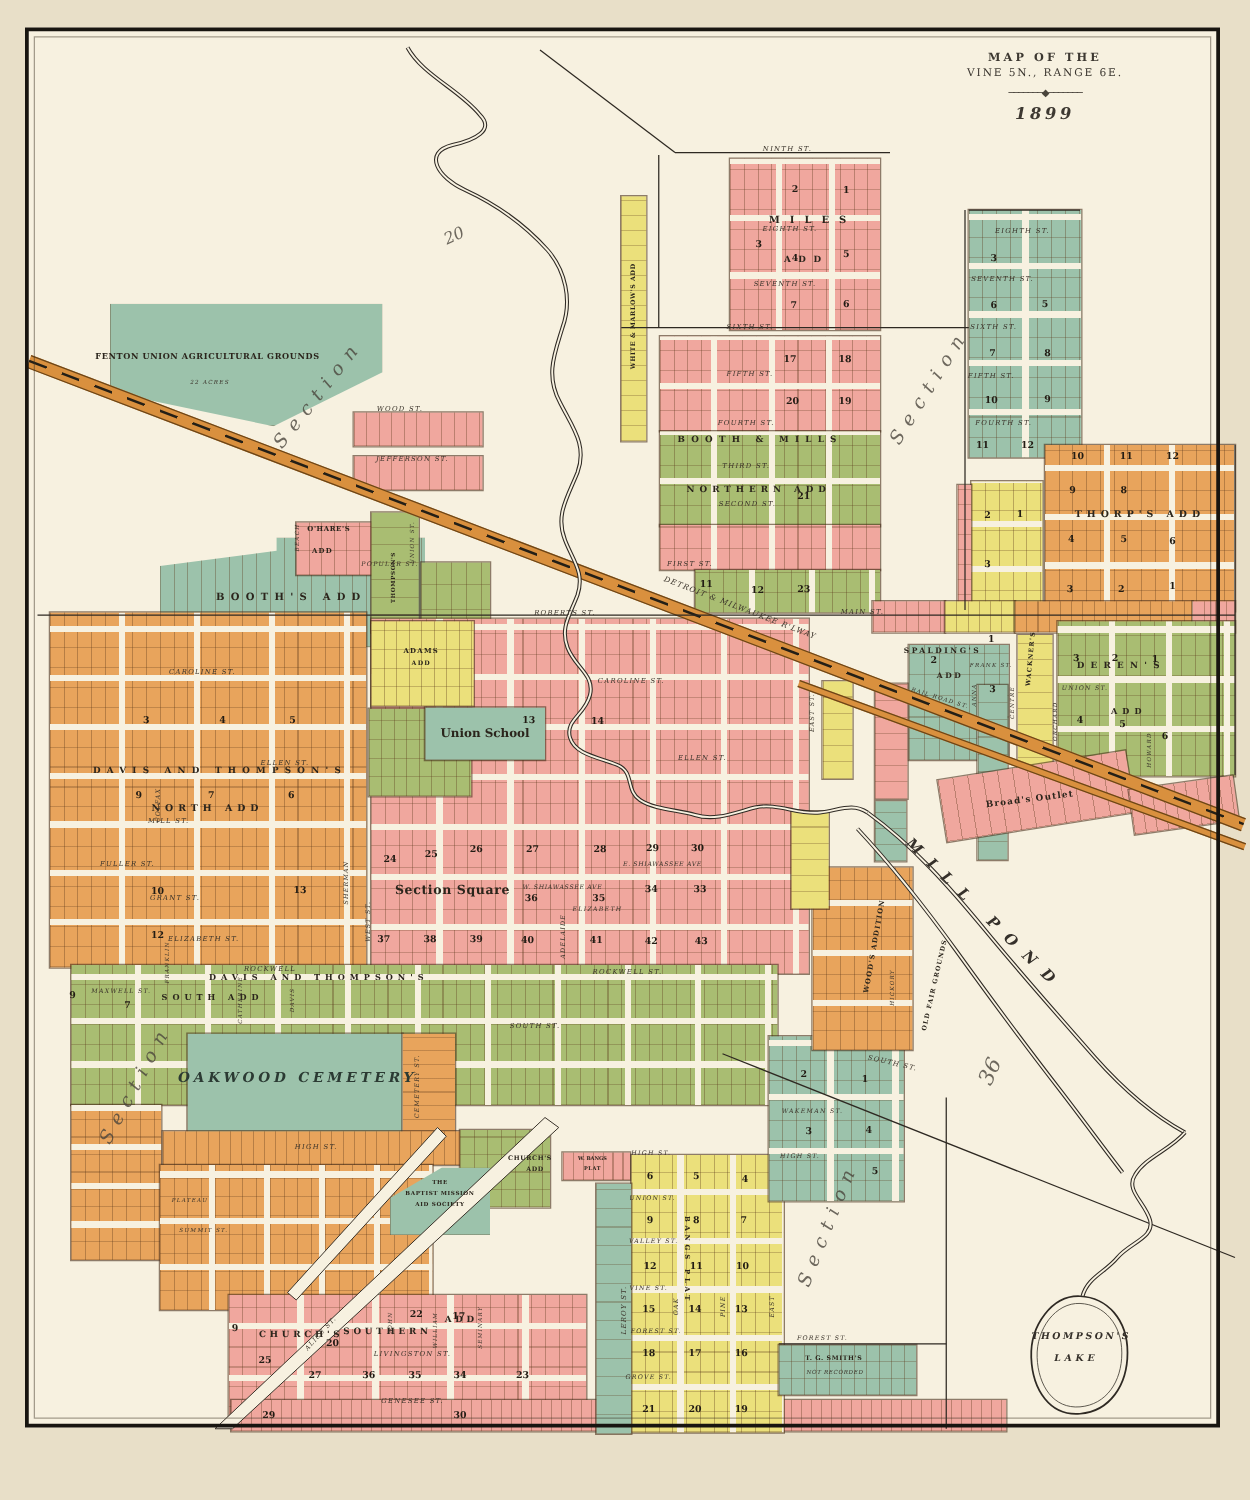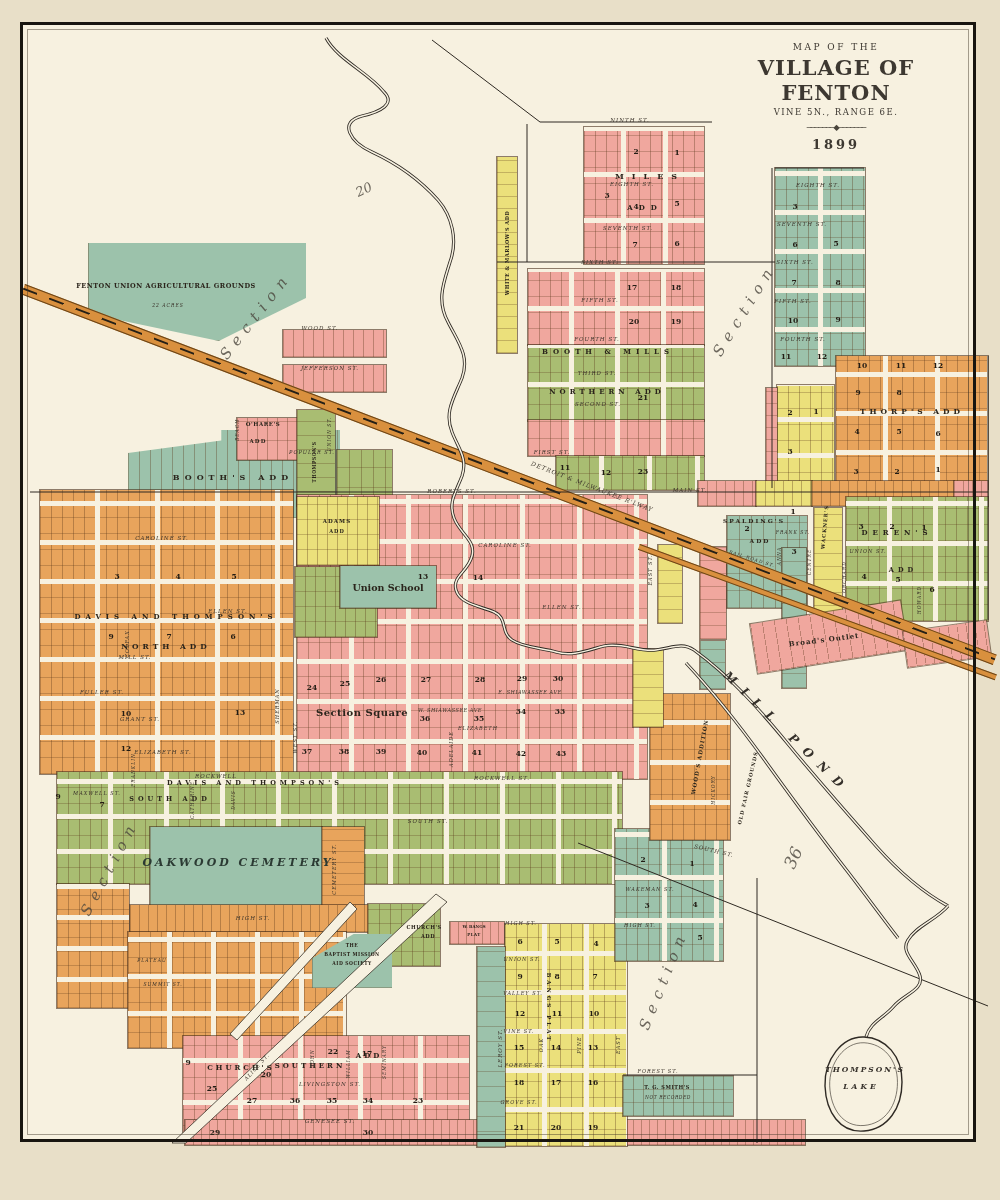--- a/index.html
+++ b/index.html
@@ -21,25 +21,25 @@
   .rr2{position:absolute;transform-origin:0 0;background:#d9903e;border-top:.8px solid #6b4518;border-bottom:.8px solid #6b4518;}
   .lb{position:absolute;transform:var(--tf,translate(-50%,-50%));white-space:nowrap;
       font-size:10px;line-height:1;color:#332d24;}
   .st{font-style:italic;color:#3a332a;}
   .f{font-weight:700;color:#2b251c;}
   .fi{font-weight:700;font-style:italic;color:#2b3a33;}
   .sec{font-style:italic;color:rgba(74,69,60,.8);}
   .wat{font-style:italic;font-weight:700;color:#35302a;}
   .num{font-weight:700;color:#221c14;}
   #title-block{position:absolute;left:705px;top:42px;width:262px;text-align:center;color:#3d3831;}
-  #title-block .t1{font-size:9px;font-weight:400;letter-spacing:2.5px;}
+  #title-block .t1{font-size:9px;font-weight:700;letter-spacing:2.5px;}
   #title-block .t2{font-size:21px;font-weight:700;letter-spacing:1px;margin-top:3px;}
   #title-block .t3{font-size:8.5px;letter-spacing:1.5px;margin-top:2px;}
   #title-block .t4{font-size:8px;margin-top:6px;letter-spacing:-1px;color:#4a453c;}
-  #title-block .t5{font-size:13px;font-weight:700;letter-spacing:3px;margin-top:5px;}
+  #title-block .t5{font-size:13px;font-weight:700;letter-spacing:3px;margin-top:5px;font-style:italic;}
   #frame{position:absolute;left:20px;top:22px;width:956px;height:1120px;border:3px solid #181510;box-sizing:border-box;}
   #frame-inner{position:absolute;left:27px;top:29px;width:942px;height:1106px;border:1px solid rgba(60,50,35,.45);box-sizing:border-box;}
 </style>
 </head>
 <body>
 
 <div id="paper"></div>
 
 <div id="map">
   <div id="blocks">
@@ -363,20 +363,19 @@
       <div class="lb num" style="left: 647px; top: 906px; --tf: translate(-50%,-50%) rotate(0deg) scale(0.75);">3</div>
       <div class="lb num" style="left: 695px; top: 905px; --tf: translate(-50%,-50%) rotate(0deg) scale(0.75);">4</div>
       <div class="lb num" style="left: 700px; top: 938px; --tf: translate(-50%,-50%) rotate(0deg) scale(0.75);">5</div>
       <div class="lb num" style="left: 58px; top: 797px; --tf: translate(-50%,-50%) rotate(0deg) scale(0.75);">9</div>
       <div class="lb num" style="left: 102px; top: 805px; --tf: translate(-50%,-50%) rotate(0deg) scale(0.75);">7</div>
     </div>
 </div>
 
 <div id="title-block">
   <div class="t1">MAP OF THE</div>
-  <div class="t2">VILLAGE OF FENTON</div>
   <div class="t3">VINE 5N., RANGE 6E.</div>
   <div class="t4">───────◆───────</div>
   <div class="t5">1899</div>
 </div>
 
 <div id="frame"></div>
 <div id="frame-inner"></div>
 
 </body></html>

